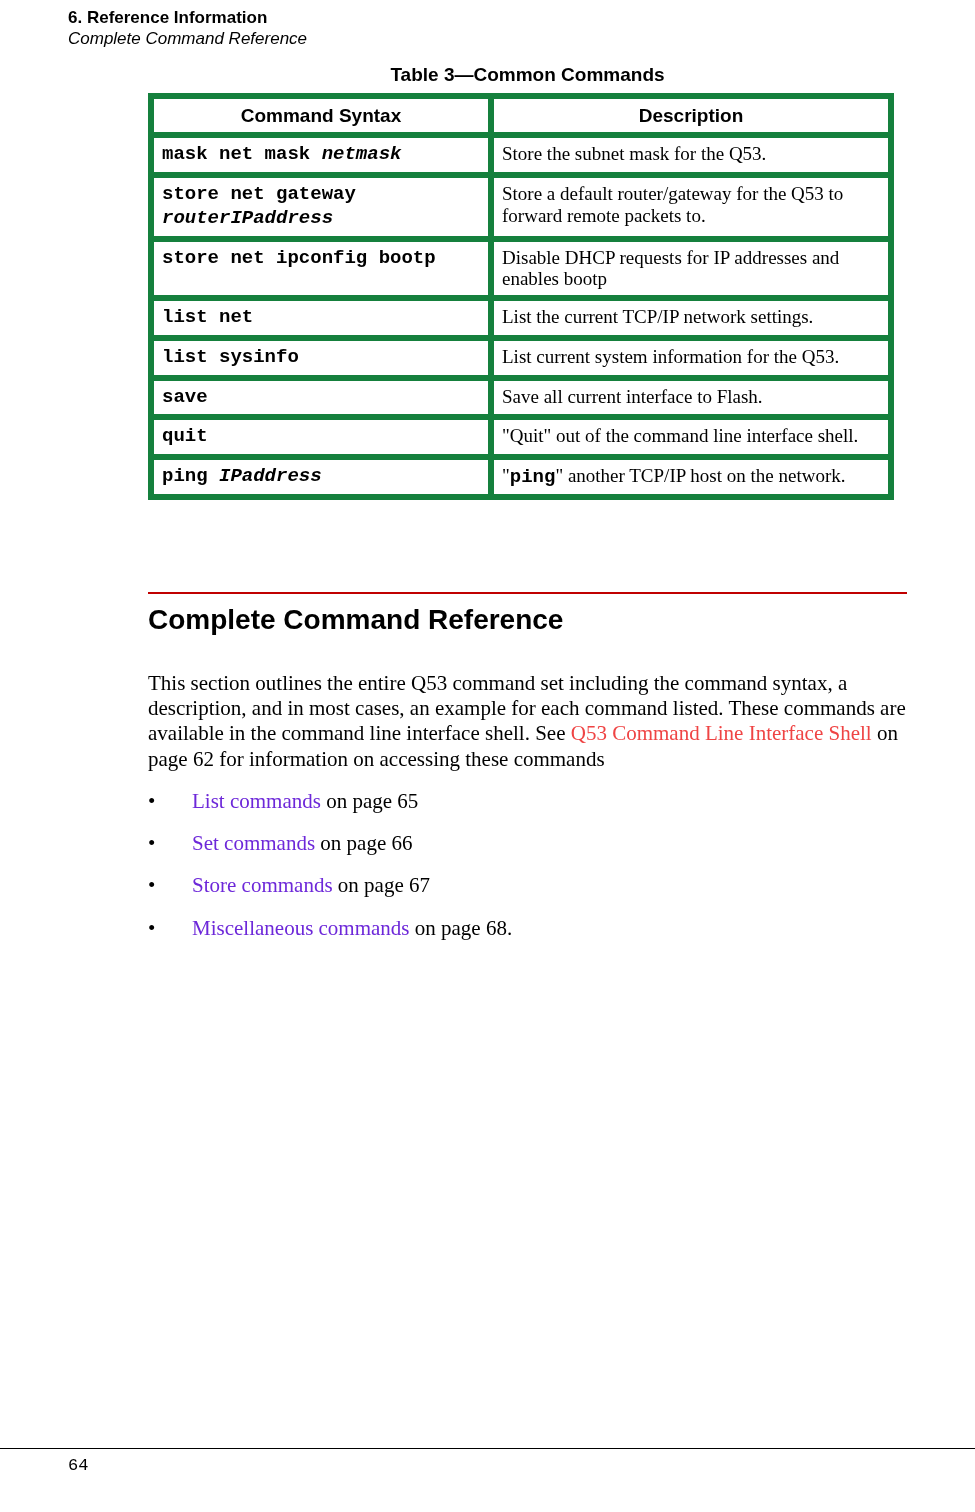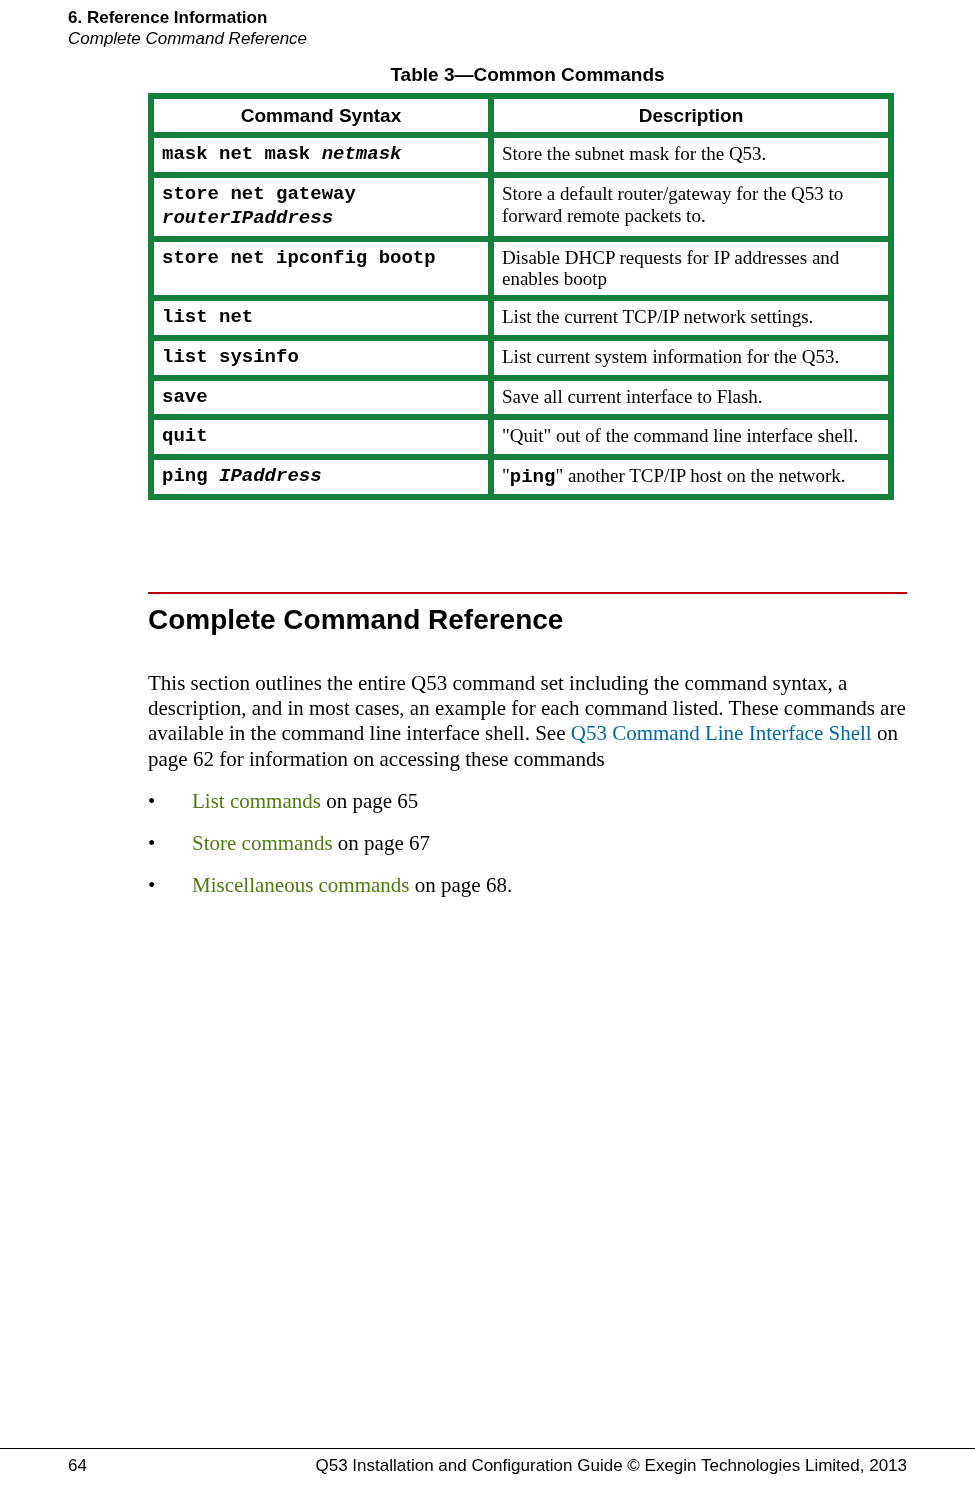--- a/index.html
+++ b/index.html
@@ -92,52 +92,52 @@
   }
   .body {
     margin-left: 80px;
   }
   .para {
     font-family: "Times New Roman", Times, serif;
     font-size: 21px;
     line-height: 1.2;
     margin-top: 34px;
   }
-  .para .link { color: #0369a1; }
+  .para .link { color: #ef4444; }
   ul.bullets {
     list-style: none;
     padding: 0;
     margin: 16px 0 0 0;
     font-family: "Times New Roman", Times, serif;
     font-size: 21px;
   }
   ul.bullets li {
     position: relative;
     padding-left: 44px;
     margin-top: 16px;
   }
   ul.bullets li::before {
     content: "•";
     position: absolute;
     left: 0;
     top: 0;
   }
-  ul.bullets .link { color: #4d7c0f; }
+  ul.bullets .link { color: #6d28d9; }
   .footer {
     position: absolute;
     bottom: 36px;
     left: 0;
     width: 975px;
     padding: 0 68px;
     border-top: 1px solid #000;
   }
   .footer-row {
     display: flex;
     padding-top: 6px;
-    font-family: Liberation Sans, sans-serif;
+    font-family: Liberation Mono, monospace;
     font-size: 17px;
   }
   .footer-left { width: 60px; }
   .footer-right { flex: 1; text-align: right; }
 </style>
 </head>
 <body>
 
 <div class="page">
 
@@ -195,25 +195,25 @@
   <div class="body">
     <div class="section-rule"></div>
     <div class="section-heading">Complete Command Reference</div>
 
     <div class="para">
       <span>This section outlines the entire Q53 command set including the command syntax, a description, and in most cases, an example for each command listed. These commands are available in the command line interface shell. See </span><span class="link">Q53 Command Line Interface Shell</span><span> on page 62 for information on accessing these commands</span>
     </div>
 
     <ul class="bullets">
       <li><span class="link">List commands</span><span> on page 65</span></li>
+      <li><span class="link">Set commands</span><span> on page 66</span></li>
       <li><span class="link">Store commands</span><span> on page 67</span></li>
       <li><span class="link">Miscellaneous commands</span><span> on page 68.</span></li>
     </ul>
   </div>
 
   <div class="footer">
     <div class="footer-row">
       <div class="footer-left">64</div>
-      <div class="footer-right">Q53 Installation and Configuration Guide  © Exegin Technologies Limited, 2013</div>
     </div>
   </div>
 
 </div>
 
 </body></html>

